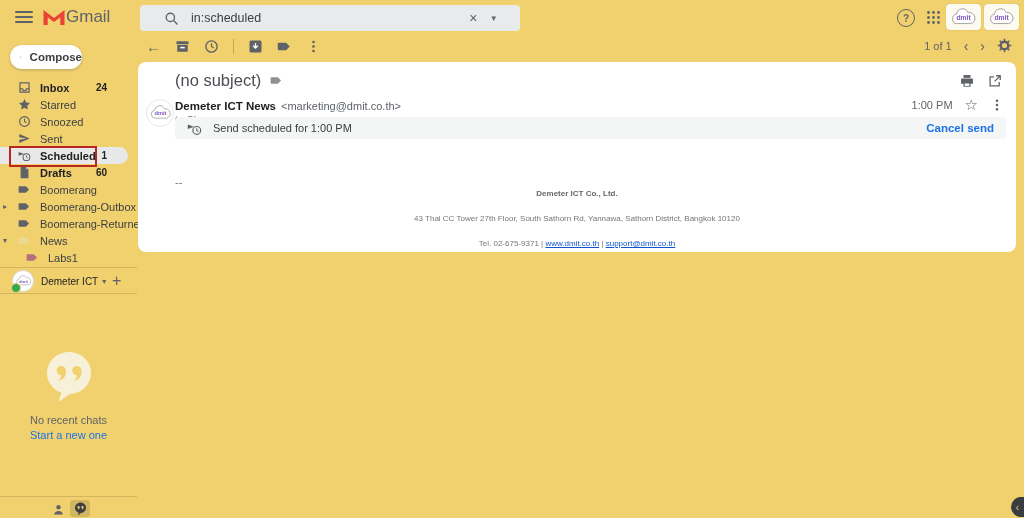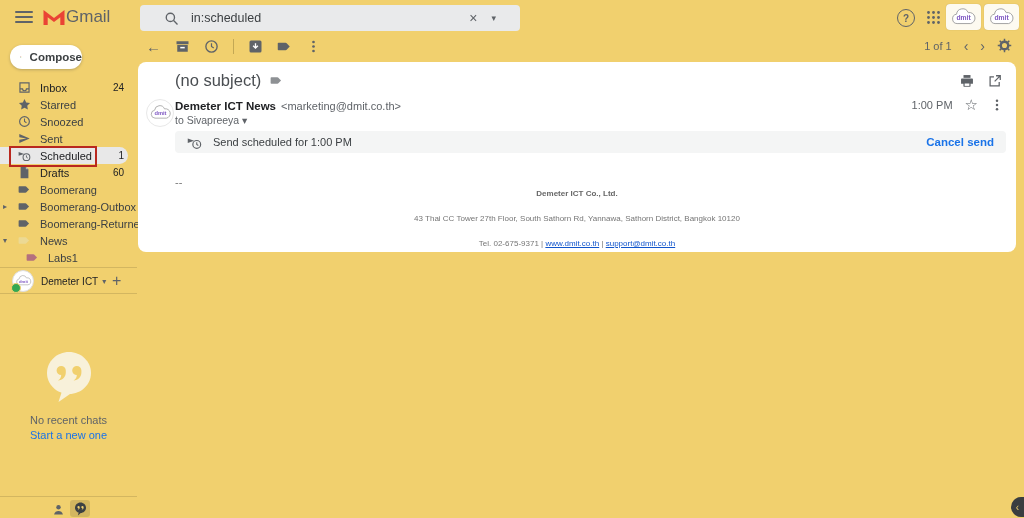--- a/index.html
+++ b/index.html
@@ -27,22 +27,22 @@
 
   
   .compose{position:absolute;left:10px;top:45px;width:72px;height:24px;background:#fff;border-radius:13px;
            display:flex;align-items:center;gap:8px;padding:0 0 0 10px;box-sizing:border-box;
            box-shadow:0 1px 3px rgba(60,64,67,.3);cursor:pointer;}
   .compose-label{font-size:11.5px;color:#3c4043;font-weight:bold;}
   .srow{position:absolute;left:0;width:128px;height:17px;display:flex;align-items:center;
         padding-left:18px;box-sizing:border-box;border-radius:0 16px 16px 0;cursor:pointer;}
   .srow .sic{width:13px;height:13px;margin-right:9px;flex:none;}
   .slabel{font-size:11px;color:#3c4043;flex:1;white-space:nowrap;}
-  .scount{font-size:10px;color:#202124;margin-right:4px;}
-  .bold .slabel,.bold .scount{font-weight:normal;color:#202124;}
+  .scount{font-size:10px;color:#202124;margin-right:21px;}
+  .bold .slabel,.bold .scount{font-weight:bold;color:#202124;}
   .selected{background:#e8e8e8;}
   .indent{padding-left:26px;}
   .expander{position:absolute;left:3px;font-size:8px;color:#5f6368;}
   .annotation{position:absolute;left:9px;top:146px;width:84px;height:17px;border:2px solid #b9281f;
               pointer-events:none;z-index:6;}
   .sdivider{position:absolute;left:0;width:137px;height:1px;background:rgba(0,0,0,.12);}
   .account-row{position:absolute;left:12px;top:270px;width:118px;height:22px;display:flex;align-items:center;cursor:pointer;}
   .avatar-sm{position:relative;width:22px;height:22px;border-radius:50%;background:#fff;border:1px solid #ddd;
              box-sizing:border-box;display:flex;align-items:center;justify-content:center;}
   .presence{position:absolute;left:-2px;bottom:-2px;width:8px;height:8px;background:#34a853;
@@ -74,21 +74,21 @@
   .card-top-icons{position:absolute;right:14px;top:12px;display:flex;gap:14px;}
   .card-top-icons svg{width:14px;height:14px;cursor:pointer;}
   .msg-avatar{position:absolute;left:8px;top:37px;width:28px;height:28px;border-radius:50%;
               background:#fff;border:1px solid #e8e8e8;box-sizing:border-box;display:flex;align-items:center;justify-content:center;}
   .sender-line{position:absolute;left:37px;top:38px;display:flex;align-items:baseline;gap:5px;white-space:nowrap;}
   .sender-name{font-size:11.5px;font-weight:bold;color:#202124;}
   .sender-email{font-size:11px;color:#5f6368;}
   .to-line{position:absolute;left:37px;top:52px;font-size:10.5px;color:#5f6368;cursor:pointer;}
   .msg-meta{position:absolute;right:12px;top:36px;display:flex;align-items:center;gap:12px;}
   .msg-time{font-size:11px;color:#5f6368;}
-  .banner{position:absolute;left:37px;right:10px;top:69px;height:22px;background:#f4f5f5;border-radius:4px;
+  .banner{position:absolute;left:37px;right:10px;top:55px;height:22px;background:#f4f5f5;border-radius:4px;
           display:flex;align-items:center;padding:0 12px;box-sizing:border-box;justify-content:flex-end;}
   .banner .sic{width:15px;height:15px;margin-right:11px;color:#5f6368;fill:#5f6368;}
   .banner-text{font-size:11px;color:#3c4043;flex:1;}
   .cancel-send{font-size:11.5px;color:#1a73e8;font-weight:bold;cursor:pointer;}
   .sig-dashes{position:absolute;left:37px;top:114px;font-size:11px;color:#777;}
   .signature{position:absolute;left:0;top:127px;width:100%;text-align:center;color:#757575;}
   .sig-company{font-size:8px;font-weight:bold;color:#666;}
   .sig-address{font-size:8px;margin-top:16px;}
   .sig-tel{font-size:8px;margin-top:16px;}
   .sig-link{color:#1155cc;text-decoration:underline;cursor:pointer;}

